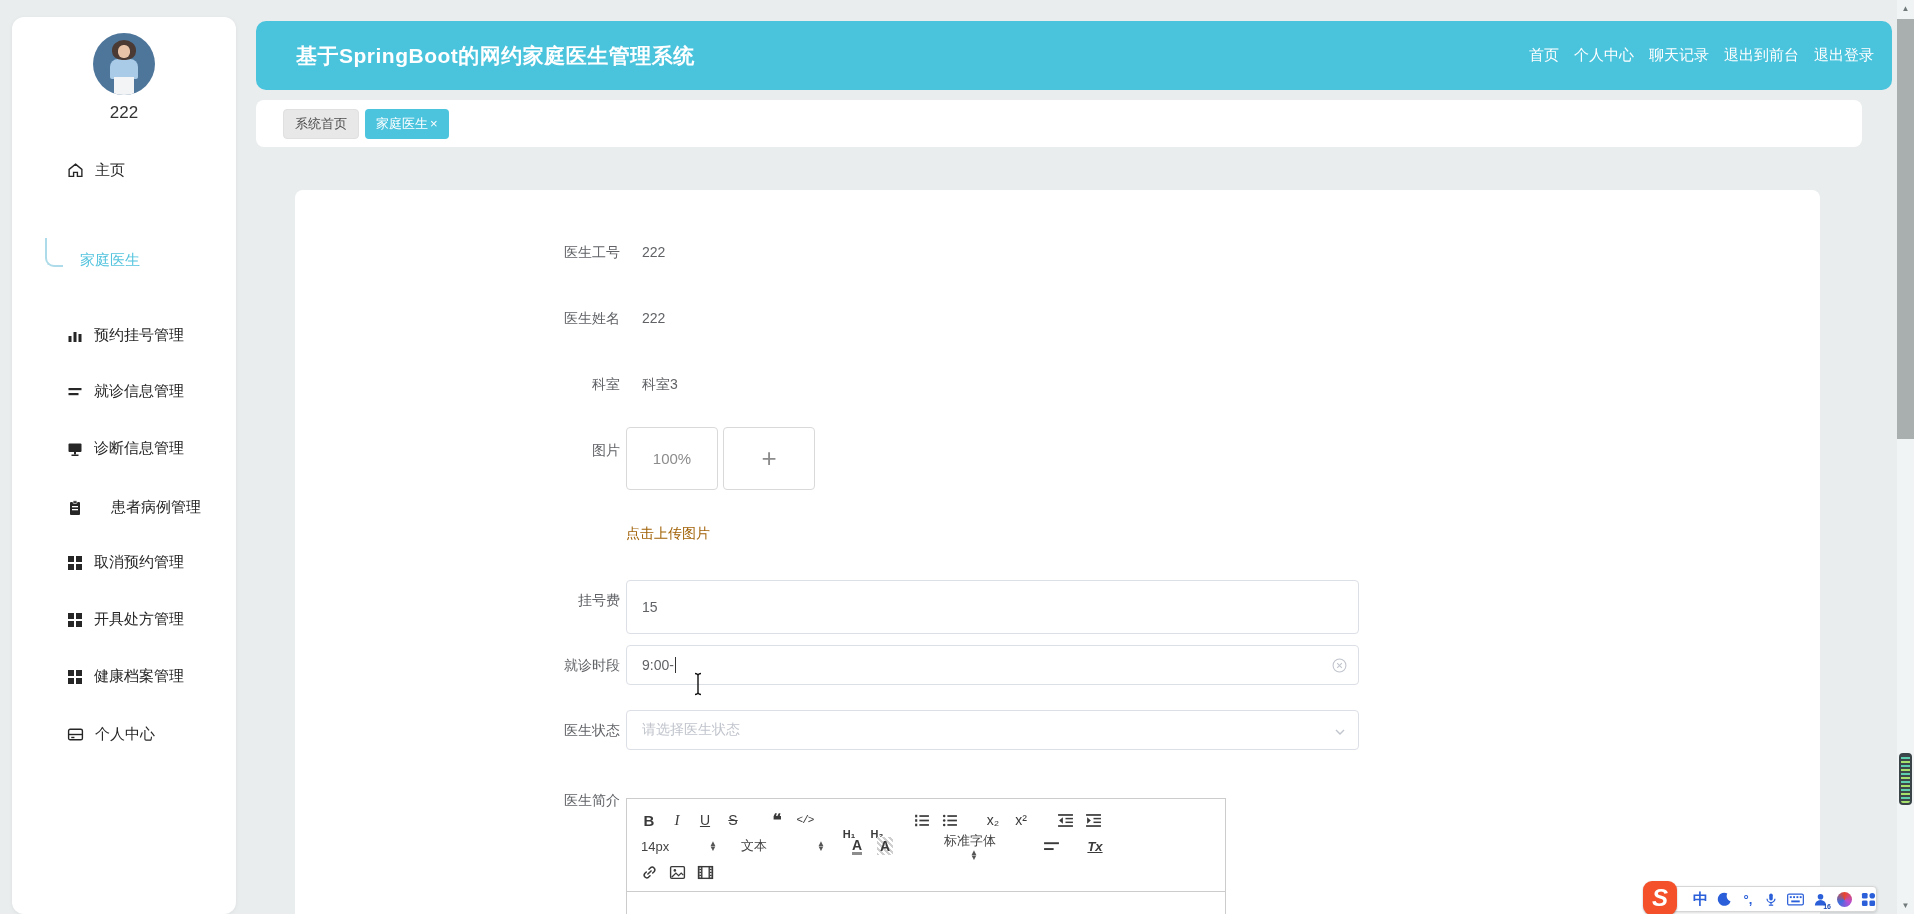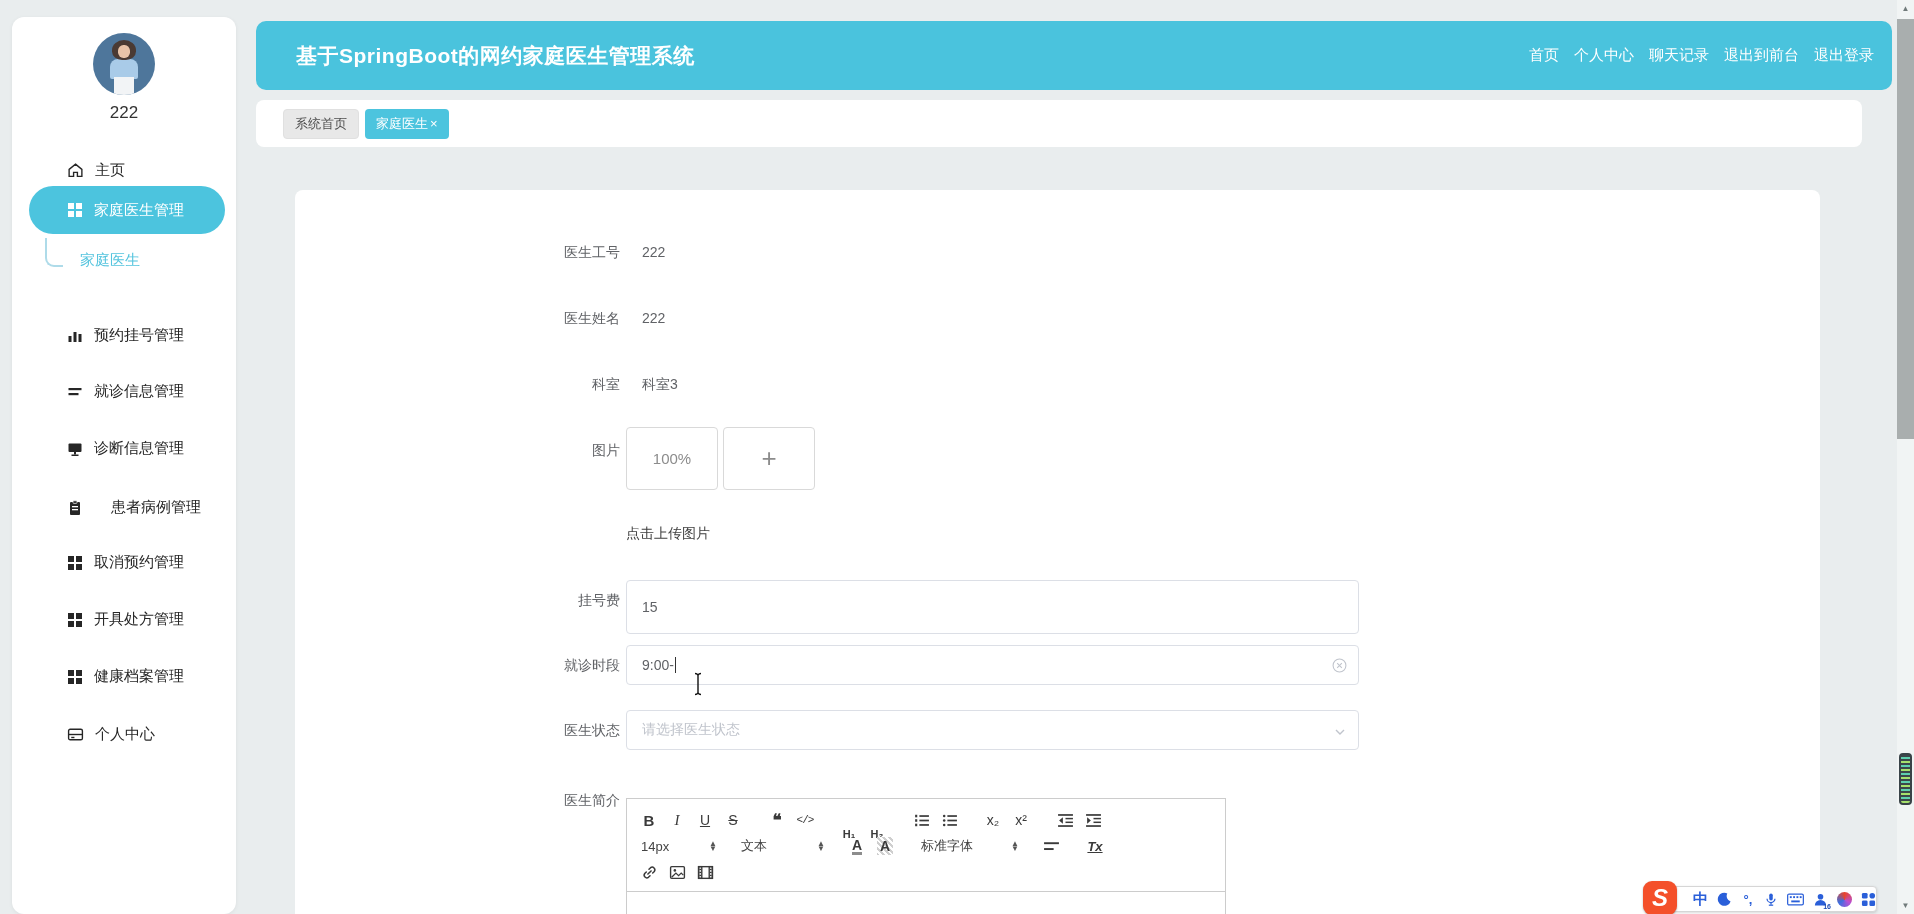--- a/index.html
+++ b/index.html
@@ -49,21 +49,21 @@
           background:#fff; border-radius:8px; }
   .flabel { position:absolute; left:0; width:325px; text-align:right; font-size:14px;
             color:#606266; line-height:20px; }
   .fvalue { position:absolute; left:347px; font-size:14px; color:#606266; line-height:20px; }
   .finput { position:absolute; left:331px; width:733px; height:54px; border:1px solid #dcdfe6;
             border-radius:4px; font-size:14px; color:#606266; padding-left:15px;
             font-family:"Liberation Sans", sans-serif; background:#fff; outline:none; }
   .upload-box { position:absolute; width:92px; height:63px; border:1px solid #d9d9d9;
                 border-radius:4px; background:#fff; display:flex; align-items:center;
                 justify-content:center; color:#8c8c8c; cursor:pointer; }
-  .hint { position:absolute; left:331px; font-size:14px; color:#404040; }
+  .hint { position:absolute; left:331px; font-size:14px; color:#a16207; }
   .pseudo-input { position:absolute; left:331px; width:733px; height:40px; border:1px solid #dcdfe6;
                   border-radius:4px; background:#fff; display:flex; align-items:center;
                   padding-left:15px; font-size:14px; color:#606266; }
   .caret { display:inline-block; width:1.5px; height:16px; background:#333; margin-left:1px; }
   .clear-ic { position:absolute; right:11px; top:12px; }
   .select-ph { color:#c0c4cc; }
   .chevron { position:absolute; right:12px; top:15px; }
 
   
   .editor { position:absolute; left:331px; top:608px; width:600px; border:1px solid #ccc; background:#fff; }
@@ -129,29 +129,20 @@
   </div>
   <div class="username">222</div>
 
   <div class="side-row" style="top:144px;">
     <svg width="17" height="17" viewBox="0 0 16 16">
         <path d="M8 2 L14 7 V13.5 H9.8 V9.8 H6.2 V13.5 H2 V7 Z" fill="none" stroke="#262626" stroke-width="1.3"></path>
       </svg>
     <span>主页</span>
   </div>
 
-  <div class="active-pill">
-    <svg width="16" height="16" viewBox="0 0 16 16">
-        <rect x="1" y="1" width="6" height="6" fill="#fff"></rect>
-        <rect x="9" y="1" width="6" height="6" fill="#fff"></rect>
-        <rect x="1" y="9" width="6" height="6" fill="#fff"></rect>
-        <rect x="9" y="9" width="6" height="6" fill="#fff"></rect>
-      </svg>
-    <span>家庭医生管理</span>
-  </div>
 
   <div class="sub-connector"></div>
   <div class="sub-link">家庭医生</div>
 
   <div class="side-row" style="top:309px;">
     <svg width="16" height="16" viewBox="0 0 16 16">
         <rect x="1.5" y="8" width="3" height="6" fill="#262626"></rect>
         <rect x="6.5" y="4" width="3" height="10" fill="#262626"></rect>
         <rect x="11.5" y="6" width="3" height="8" fill="#262626"></rect>
       </svg>
@@ -351,21 +342,21 @@
               <span>▲</span>
               <span>▼</span>
             </span>
         </div>
         <div class="tbtn grp">
             <span class="colorA">A</span>
           </div>
         <div class="tbtn">
             <span class="bgA">A</span>
           </div>
-        <div class="tsel" style="width:106px; margin-left:16px;">
+        <div class="tsel" style="width:106px; margin-left:16px;flex-direction:column;">
           <span>标准字体</span>
           <span class="updn">
               <span>▲</span>
               <span>▼</span>
             </span>
         </div>
         <div class="tbtn grp">
           <svg width="17" height="17" viewBox="0 0 16 16">
               <rect x="1" y="4" width="14" height="1.8" fill="#3a3a3a"></rect>
               <rect x="1" y="9.5" width="9" height="1.8" fill="#3a3a3a"></rect>

